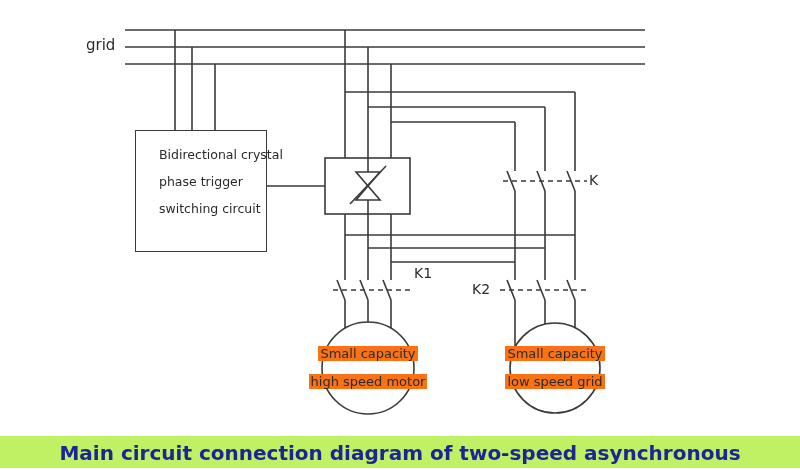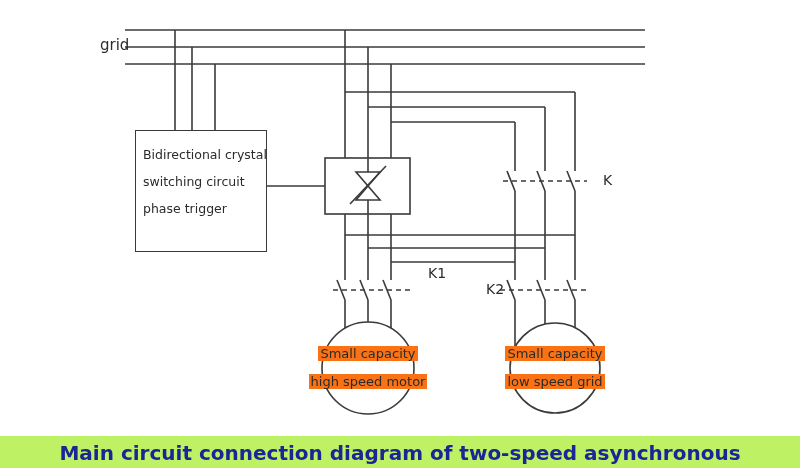--- a/index.html
+++ b/index.html
@@ -5,29 +5,29 @@
   html,body{margin:0;padding:0;background:#ffffff;}
   .stage{
     position:relative;
     width:800px;height:470px;
     background:#ffffff;
     font-family:"DejaVu Sans", sans-serif;
     color:#2b2b2b;
     overflow:hidden;
   }
   .stage svg{position:absolute;left:0;top:0;}
-  .lbl{position:absolute;font-size:14px;color:#2b2b2b;white-space:nowrap;margin-left:14px;}
+  .lbl{position:absolute;font-size:14px;color:#2b2b2b;white-space:nowrap;}
   .grid-lbl{left:86px;top:36px;font-size:15px;}
   .k-lbl{left:589px;top:172px;}
   .k1-lbl{left:414px;top:265px;}
   .k2-lbl{left:472px;top:281px;}
   .trigger-box{
     position:absolute;left:135px;top:130px;width:132px;height:122px;
     box-sizing:border-box;border:1.6px solid #3a3a3a;background:#ffffff;
-    padding:10px 4px 0 7px;font-size:12.5px;line-height:27px;white-space:nowrap;
+    padding:10px 4px 0 23px;font-size:12.5px;line-height:27px;white-space:nowrap;
   }
   .motor-lbl{
     position:absolute;width:170px;text-align:center;line-height:28px;
     font-size:13px;white-space:nowrap;
   }
   .motor-lbl span{background:#f97316;padding:0 2px;}
   .motor-hi{left:283px;top:340px;}
   .motor-lo{left:470px;top:340px;}
   .caption-bar{
     position:absolute;left:0;top:436px;width:800px;height:32px;
@@ -129,22 +129,22 @@
 
       <circle cx="368" cy="368" r="46"></circle>
       <circle cx="555" cy="368" r="45"></circle>
     </g>
   </svg>
 
   <div class="lbl grid-lbl">grid</div>
 
   <div class="trigger-box">
     <div>Bidirectional crystal</div>
+    <div>phase trigger</div>
     <div>switching circuit</div>
-    <div>phase trigger</div>
   </div>
 
   <div class="lbl k-lbl">K</div>
   <div class="lbl k1-lbl">K1</div>
   <div class="lbl k2-lbl">K2</div>
 
   <div class="motor-lbl motor-hi">
     <div><span>Small capacity</span></div>
     <div><span>high speed motor</span></div>
   </div>

